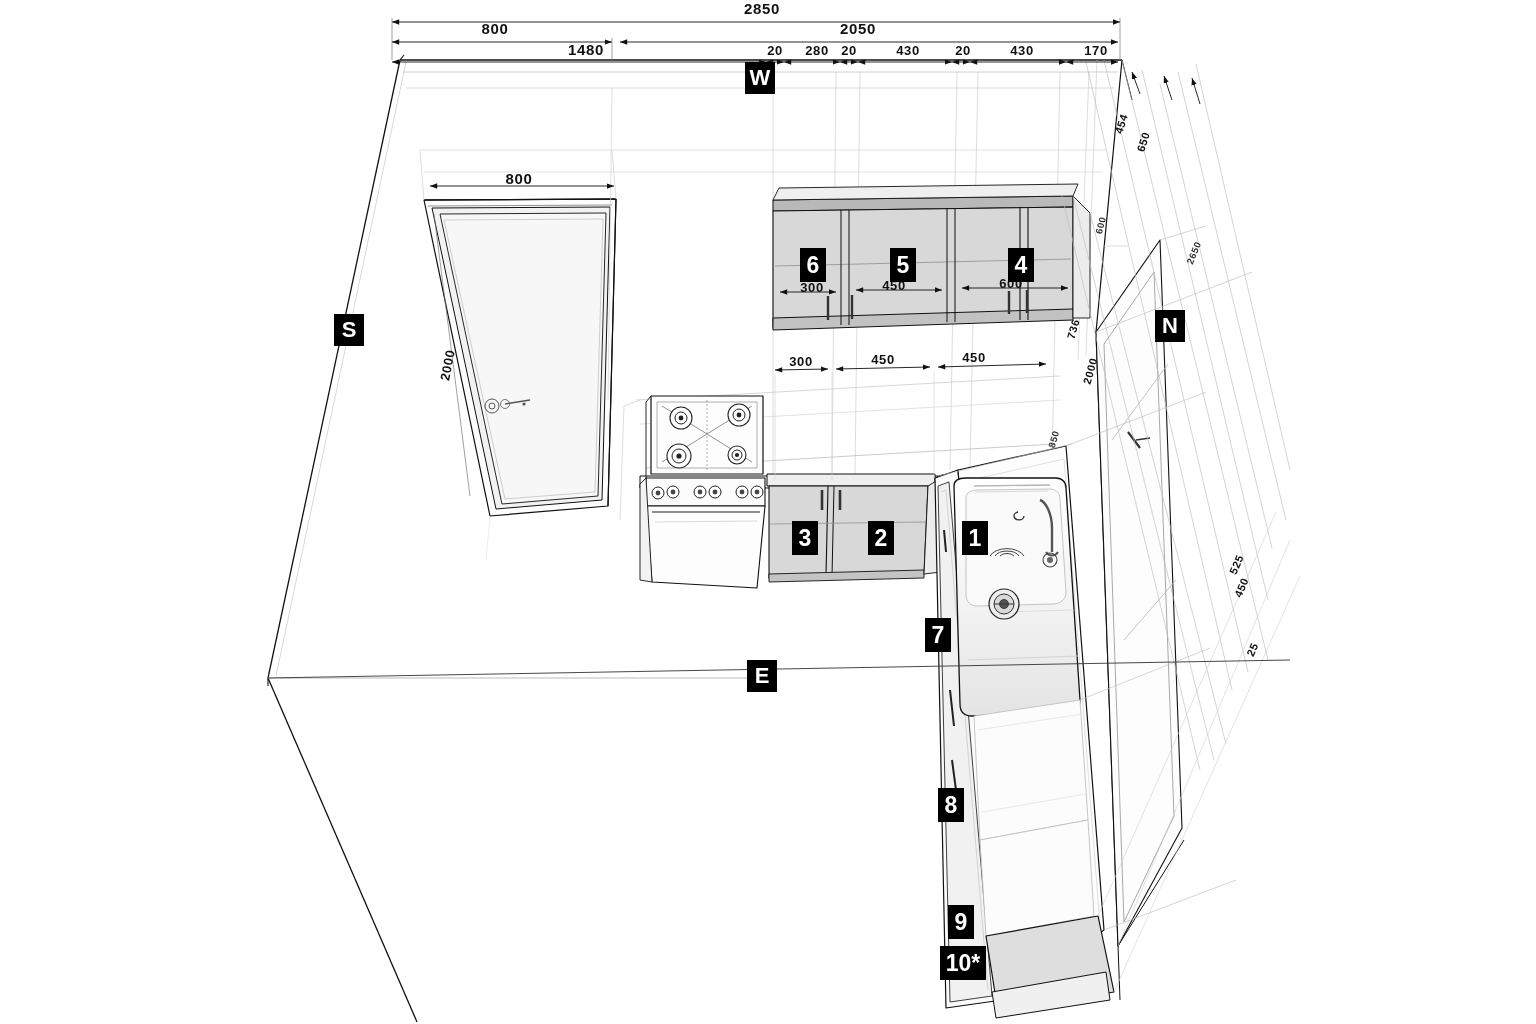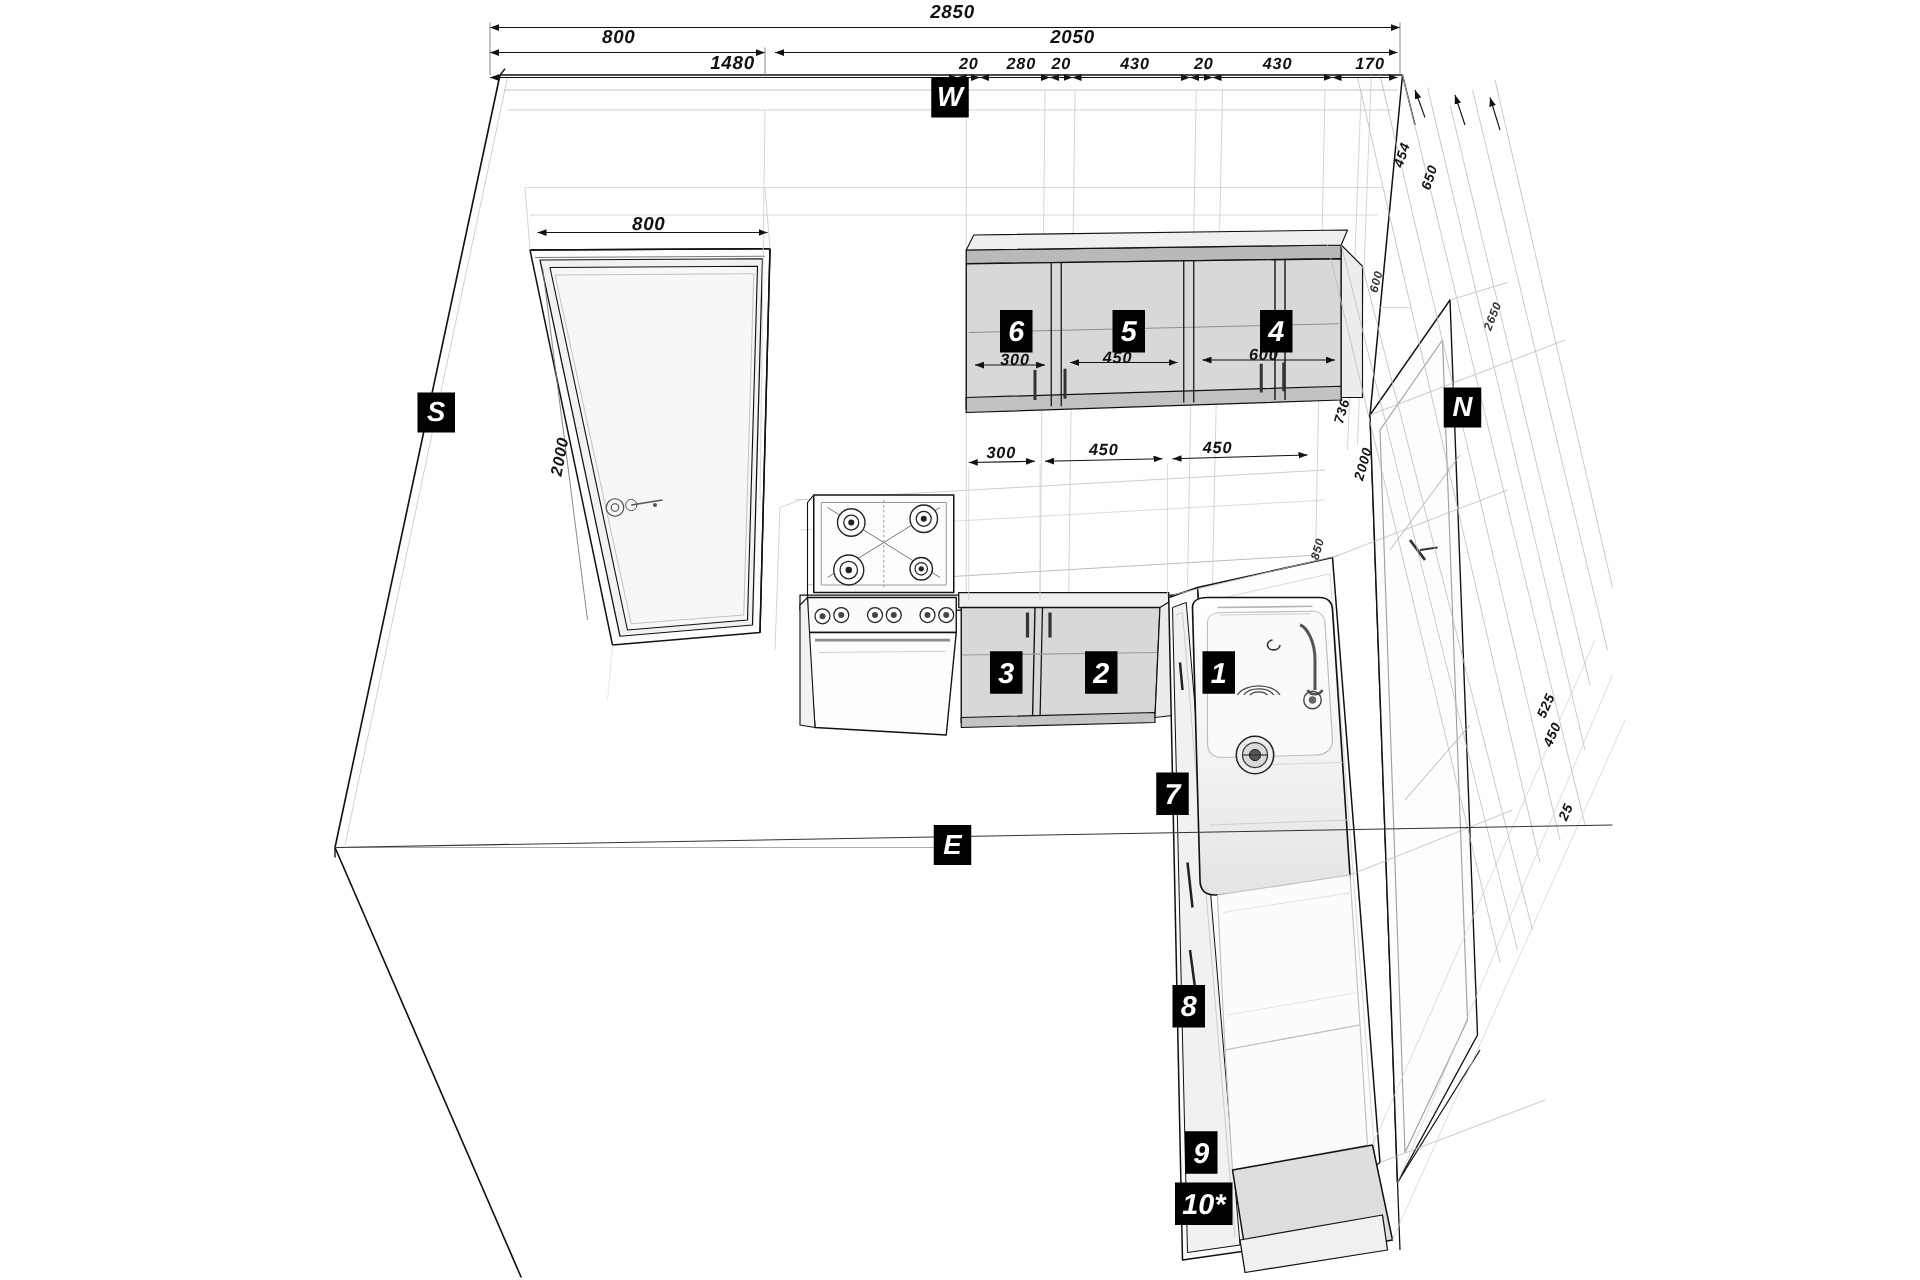--- a/index.html
+++ b/index.html
@@ -1,21 +1,21 @@
 <!DOCTYPE html>
 <html><head>
 <meta charset="utf-8">
 <title>Kitchen Isometric Technical Drawing</title>
 <style>
   html,body{margin:0;padding:0;background:#ffffff;}
   body{
     font-family:"Liberation Sans", sans-serif;
     width:1536px;height:1024px;overflow:hidden;position:relative;
   }
-  #drawing-root{position:relative;width:1536px;height:1024px;background:#fff;font-style:italic;}
+  #drawing-root{position:relative;width:1536px;height:1024px;background:#fff;}
   svg.layer{position:absolute;top:0;left:0;width:1536px;height:1024px;}
 
   
   .dim-text{
     font-family:"Liberation Sans", sans-serif;
     font-size:15px;font-weight:bold;fill:#111;letter-spacing:.6px;
   }
   .dim-text.sm{font-size:13px;}
   .dim-text.xs{font-size:11px;}
   .dim-text.tiny{font-size:9.5px;fill:#333;}

